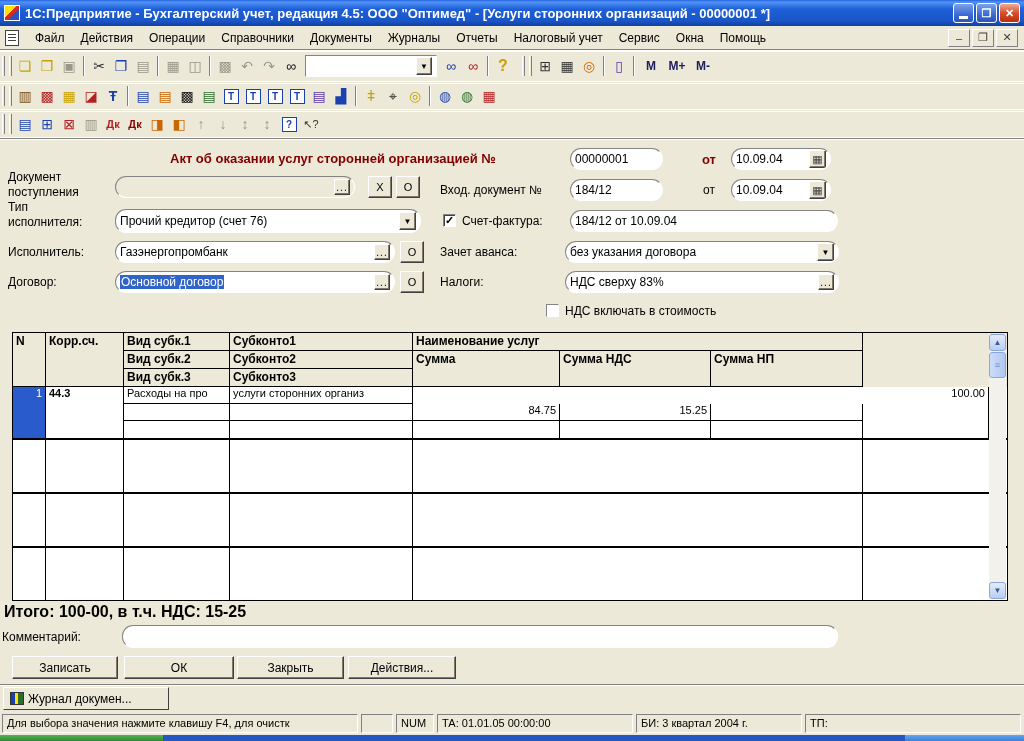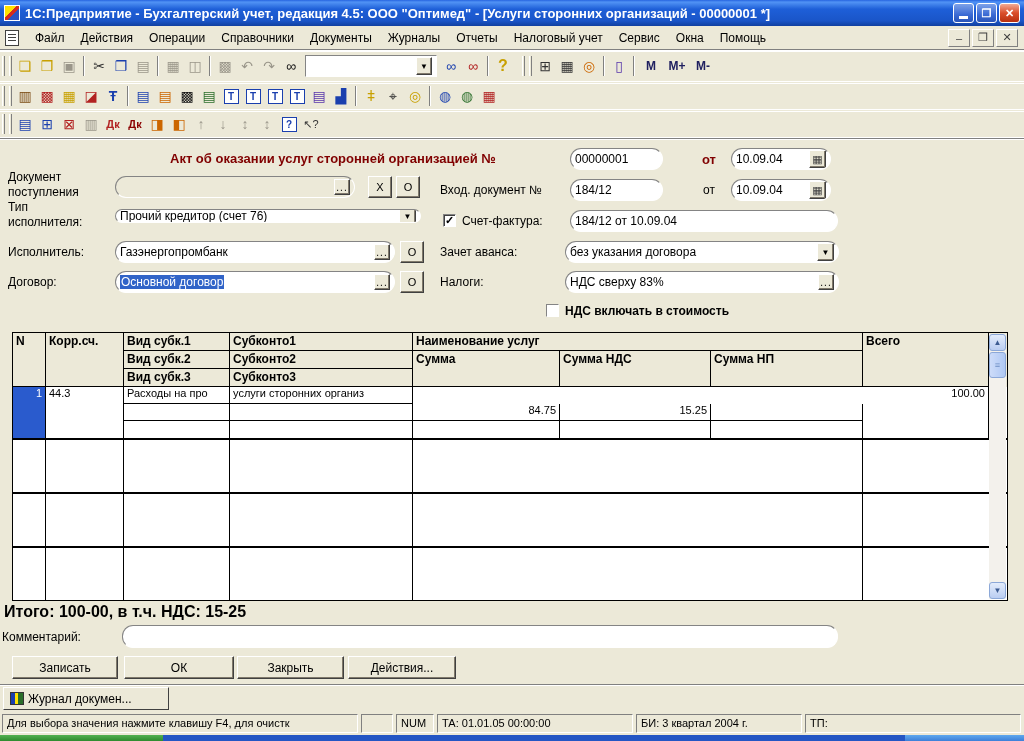--- a/index.html
+++ b/index.html
@@ -272,21 +272,21 @@
     <span>184/12</span>
   </div>
 <div class="lbl" style="left:703px; top:183px;">от</div>
 <div class="field abs" style="left:731px; top:179px; width:100px; height:22px;">
   <span>10.09.04</span>
   <div class="btn3d cal-btn">▦</div>
 </div>
 
 <div class="lbl" style="left:8px; top:200px;">Тип</div>
 <div class="lbl" style="left:8px; top:215px;">исполнителя:</div>
-<div class="field abs" style="left:115px; top:209px; width:306px; height:14px;">
+<div class="field abs" style="left:115px; top:209px; width:306px; height:24px;">
   <span>Прочий кредитор (счет 76)</span>
   <div class="btn3d combo-arrow">▼</div>
 </div>
 
 <div class="checkbox" style="left:443px; top:214px;">✓</div>
 <div class="lbl" style="left:462px; top:214px;">Счет-фактура:</div>
 <div class="field abs" style="left:570px; top:210px; width:268px; height:22px;">
     <span>184/12 от 10.09.04</span>
   </div>
 
@@ -310,42 +310,41 @@
 </div>
 <div class="btn3d mini-btn" style="left:400px; top:271px;">О</div>
 
 <div class="lbl" style="left:440px; top:275px;">Налоги:</div>
 <div class="field abs" style="left:565px; top:271px; width:274px; height:22px;">
   <span>НДС сверху 83%</span>
   <div class="btn3d inline-btn">...</div>
 </div>
 
 <div class="checkbox" style="left:546px; top:304px; box-shadow:none;"></div>
-<div class="lbl" style="left:565px; top:304px;font-weight:bold;">НДС включать в стоимость</div>
+<div class="lbl" style="left:565px; top:304px;">НДС включать в стоимость</div>
 
 <div class="vtable">
   <div class="thead">
     <div style="grid-row:1/4;">N</div>
     <div style="grid-row:1/4;">Корр.сч.</div>
     <div>Вид субк.1</div>
     <div>Субконто1</div>
     <div style="grid-column:5/8;">Наименование услуг</div>
-    <div style="grid-row:1/4; grid-column:8;">Всего</div>
     <div style="grid-row:2; grid-column:3;">Вид субк.2</div>
     <div style="grid-row:2; grid-column:4;">Субконто2</div>
     <div style="grid-row:2/4; grid-column:5;">Сумма</div>
     <div style="grid-row:2/4; grid-column:6;">Сумма НДС</div>
     <div style="grid-row:2/4; grid-column:7;">Сумма НП</div>
     <div style="grid-row:3; grid-column:3;">Вид субк.3</div>
     <div style="grid-row:3; grid-column:4;">Субконто3</div>
   </div>
 
   <div class="tgroup sep">
     <div class="ncell-sel" style="grid-row:1/4;">1</div>
-    <div style="grid-row:1/4;">44.3</div>
+    <div style="grid-row:1/4;font-weight:bold;">44.3</div>
     <div class="hline">Расходы на про</div>
     <div class="hline">услуги сторонних организ</div>
     <div style="grid-row:1/4; grid-column:8;" class="num">100.00</div>
     <div class="hline" style="grid-row:2; grid-column:3;"></div>
     <div class="hline" style="grid-row:2; grid-column:4;"></div>
     <div class="hline num" style="grid-row:2; grid-column:5;">84.75</div>
     <div class="hline num" style="grid-row:2; grid-column:6;">15.25</div>
     <div class="hline" style="grid-row:2; grid-column:7;"></div>
     <div style="grid-row:3; grid-column:3;"></div>
     <div style="grid-row:3; grid-column:4;"></div>

